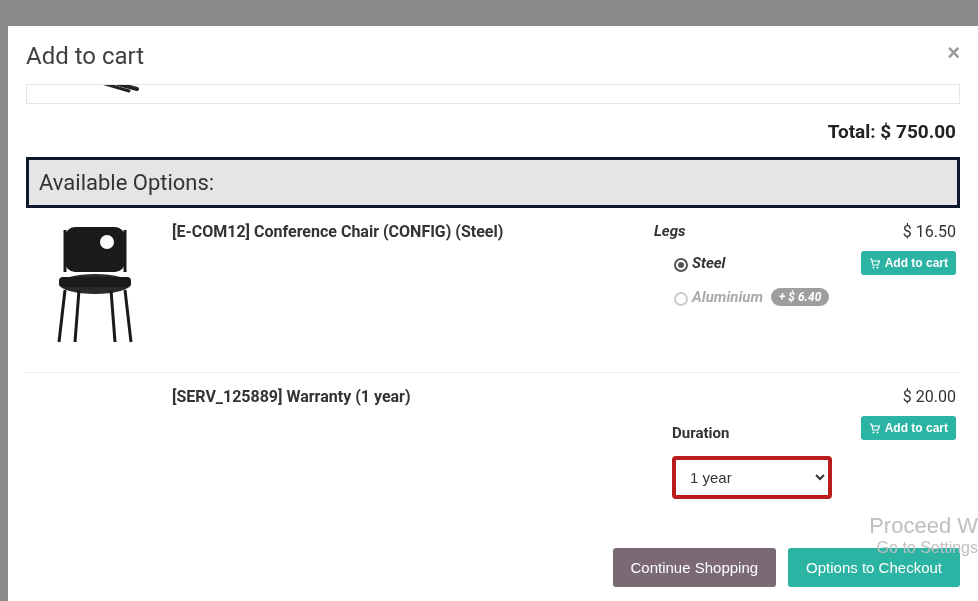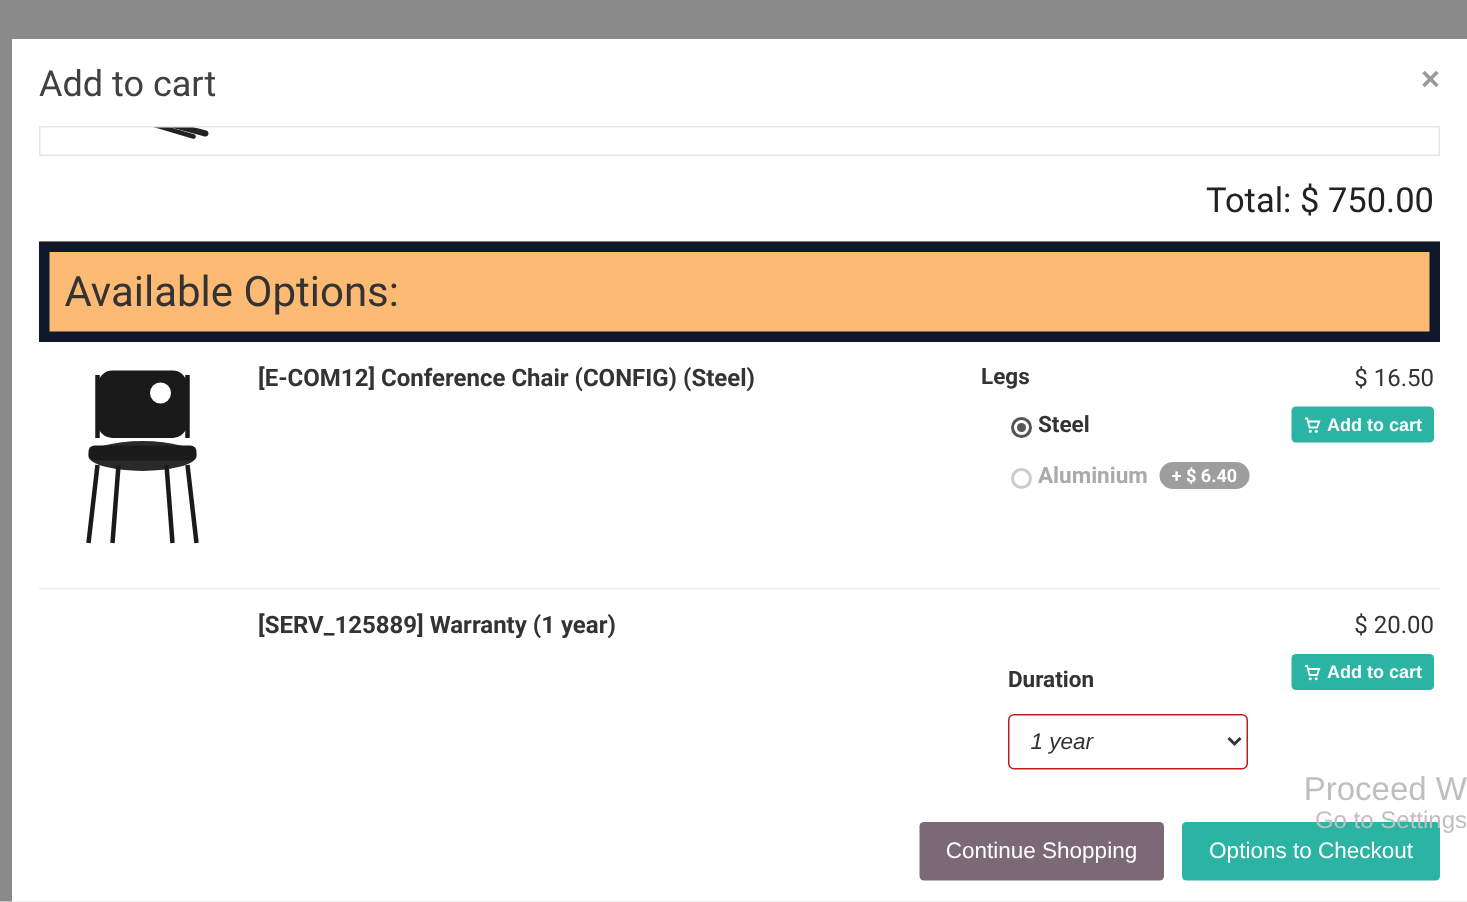--- a/index.html
+++ b/index.html
@@ -50,30 +50,30 @@
   .prev-partial {
     border: 1px solid #e5e5e5;
     height: 20px;
     margin-bottom: 8px;
     position: relative;
     overflow: hidden;
   }
   .prev-partial svg { position: absolute; left: 60px; top: -10px; }
   .total-row {
     text-align: right;
-    font-size: 23px;
-    font-weight: 400;
+    font-size: 19px;
+    font-weight: 700;
     color: #222;
     padding: 8px 4px 14px 4px;
   }
   .options-header {
-    background: #fdba74;
-    border: 7px solid #0f172a;
+    background: #e5e5e5;
+    border: 3px solid #0f172a;
     padding: 10px 10px;
-    font-size: 28px;
+    font-size: 22px;
     font-weight: 400;
     color: #333;
   }
   .option-item {
     display: flex;
     padding: 14px 4px 20px 4px;
     gap: 12px;
     border-bottom: 1px solid #eee;
   }
   .option-item:last-child { border-bottom: none; }
@@ -95,20 +95,21 @@
     margin-bottom: 6px;
   }
   .product-desc {
     font-size: 14px;
     color: #888;
     line-height: 1.45;
   }
   .config-col {
     width: 180px;
     flex-shrink: 0;
+    font-style: italic;
   }
   .config-label {
     font-weight: 700;
     color: #333;
     font-size: 15px;
     margin-bottom: 14px;
   }
   .radio-row {
     display: flex;
     align-items: flex-end;
@@ -157,25 +158,24 @@
     border-radius: 3px;
     cursor: pointer;
     display: inline-flex;
     align-items: center;
     gap: 4px;
   }
   .select-wrap select {
     width: 160px;
     padding: 8px 10px;
     font-size: 15px;
-    border: 1px solid #b91c1c;
+    border: 4px solid #b91c1c;
     border-radius: 4px;
     background: #fff;
     color: #333;
-    font-style: italic;
   }
   .modal-footer {
     padding: 14px 18px;
     text-align: right;
     background: #fff;
   }
   .btn {
     border: none;
     color: #fff;
     font-size: 15px;

